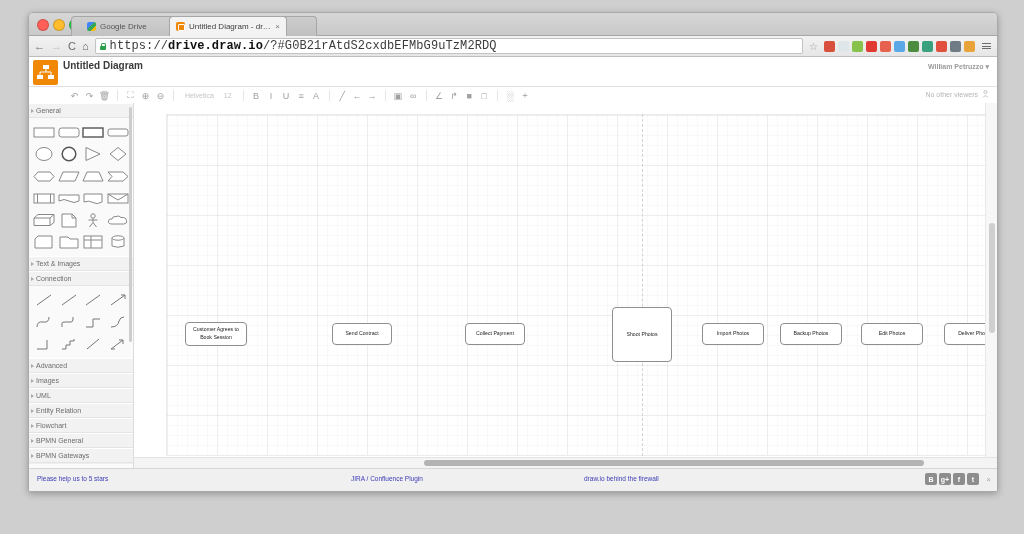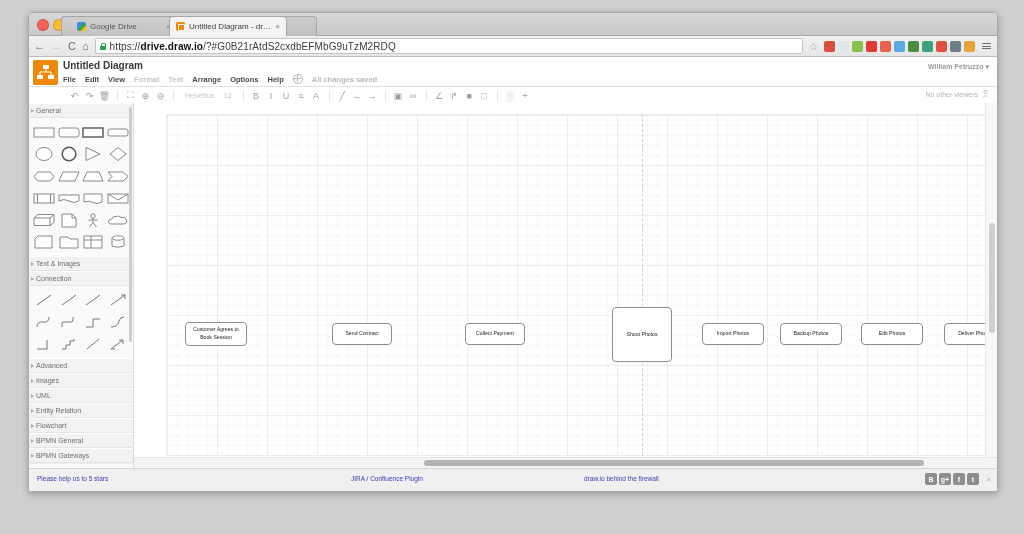--- a/index.html
+++ b/index.html
@@ -11,42 +11,42 @@
           border:1px solid #a9a9a9;border-radius:5px 5px 3px 3px;box-shadow:0 2px 7px rgba(0,0,0,.28);overflow:hidden;}
 
   
   .tabstrip{position:relative;height:22px;background:linear-gradient(#d7d7d7,#c9c9c9);border-bottom:1px solid #a6a6a6;}
   .traffic{position:absolute;left:8px;top:6px;display:flex;gap:4px;}
   .tl{width:10px;height:10px;border-radius:50%;border:1px solid rgba(0,0,0,.18);}
   .tl.r{background:#ff5f57;} .tl.y{background:#febc2e;} .tl.g{background:#28c840;}
   .tab{position:absolute;top:3px;height:19px;border:1px solid #a6a6a6;border-bottom:none;
        border-radius:4px 4px 0 0;display:flex;align-items:center;padding:0 6px;gap:4px;
        font-size:8px;color:#3c3c3c;white-space:nowrap;overflow:hidden;}
-  .tab.inactive{left:32px;width:94px;background:linear-gradient(#cfcfcf,#c2c2c2);color:#555;padding-left:15px;}
+  .tab.inactive{left:42px;width:94px;background:linear-gradient(#cfcfcf,#c2c2c2);color:#555;padding-left:15px;}
   .tab.active{left:140px;width:104px;background:#f3f3f3;z-index:3;}
   .tab.ghost{left:246px;width:28px;background:linear-gradient(#cdcdcd,#c0c0c0);}
   .tabfav{width:9px;height:9px;border-radius:2px;flex:none;}
   .fav-drive{background:linear-gradient(135deg,#4285f4 40%,#34a853 40% 70%,#fbbc05 70%);}
   .fav-dio{background:#f08705;position:relative;}
   .fav-dio:after{content:"";position:absolute;left:2px;top:2px;width:5px;height:5px;
       border:1px solid #fff;border-radius:1px;}
   .tablabel{flex:1;overflow:hidden;text-overflow:ellipsis;}
   .tabx{font-size:8px;color:#777;flex:none;}
 
   
   .navbar{height:20px;background:linear-gradient(#f2f2f2,#e6e6e6);border-bottom:1px solid #bdbdbd;
           display:flex;align-items:center;padding:0 5px;gap:6px;}
   .navbtn{font-size:11px;color:#6a6a6a;line-height:1;cursor:default;}
   .navbtn.dim{color:#c0c0c0;}
   .omnibox{flex:1;height:14px;background:#fff;border:1px solid #c3c3c3;border-radius:2px;
            display:flex;align-items:center;padding:0 4px;gap:4px;}
   .lock{width:6px;height:7px;position:relative;flex:none;}
   .lock:after{content:"";position:absolute;left:0;bottom:0;width:6px;height:4px;background:#2aa148;border-radius:1px;}
   .lock:before{content:"";position:absolute;left:1.5px;top:0;width:3px;height:3px;border:1px solid #2aa148;border-bottom:none;border-radius:2px 2px 0 0;}
-  .url{font-size:10px;color:#3b3b3b;white-space:nowrap;overflow:hidden;letter-spacing:.1px;}
+  .url{font-size:12px;color:#3b3b3b;white-space:nowrap;overflow:hidden;letter-spacing:.1px;font-family:Liberation Mono, monospace;}
   .url b{color:#111;font-weight:700;}
   .extbar{display:flex;align-items:center;gap:3px;flex:none;}
   .ext{width:11px;height:11px;border-radius:2px;}
   .star{font-size:10px;color:#9a9a9a;}
   .hamb{display:flex;flex-direction:column;gap:1.5px;padding:0 1px;}
   .hamb i{display:block;width:9px;height:1px;background:#6e6e6e;}
 
   
   .app{position:relative;height:434px;background:#fff;}
   .apphead{height:29px;background:#fff;border-bottom:1px solid #e2e2e2;position:relative;font-weight:bold;}
@@ -172,32 +172,20 @@
       <div class="apphead">
         <div class="logo">
           <svg width="25" height="25" viewBox="0 0 25 25">
             <rect x="10" y="5" width="6" height="4" fill="#fff"></rect>
             <rect x="4" y="15" width="6" height="4" fill="#fff"></rect>
             <rect x="15" y="15" width="6" height="4" fill="#fff"></rect>
             <path d="M13 9 V12 M7 15 V12 H18 V15" stroke="#fff" stroke-width="1" fill="none"></path>
           </svg>
         </div>
         <div class="doctitle">Untitled Diagram</div>
-        <div class="menus">
-          <span>File</span>
-          <span>Edit</span>
-          <span>View</span>
-          <span class="dis">Format</span>
-          <span class="dis">Text</span>
-          <span>Arrange</span>
-          <span>Options</span>
-          <span>Help</span>
-          <span class="globe"></span>
-          <span class="saved">All changes saved</span>
-        </div>
         <div class="user">William Petruzzo ▾</div>
       </div>
 
       <div class="toolbar">
         <span class="ti">↶</span>
         <span class="ti">↷</span>
         <span class="ti">🗑</span>
         <span class="tsep"></span>
         <span class="ti">⛶</span>
         <span class="ti">⊕</span>

